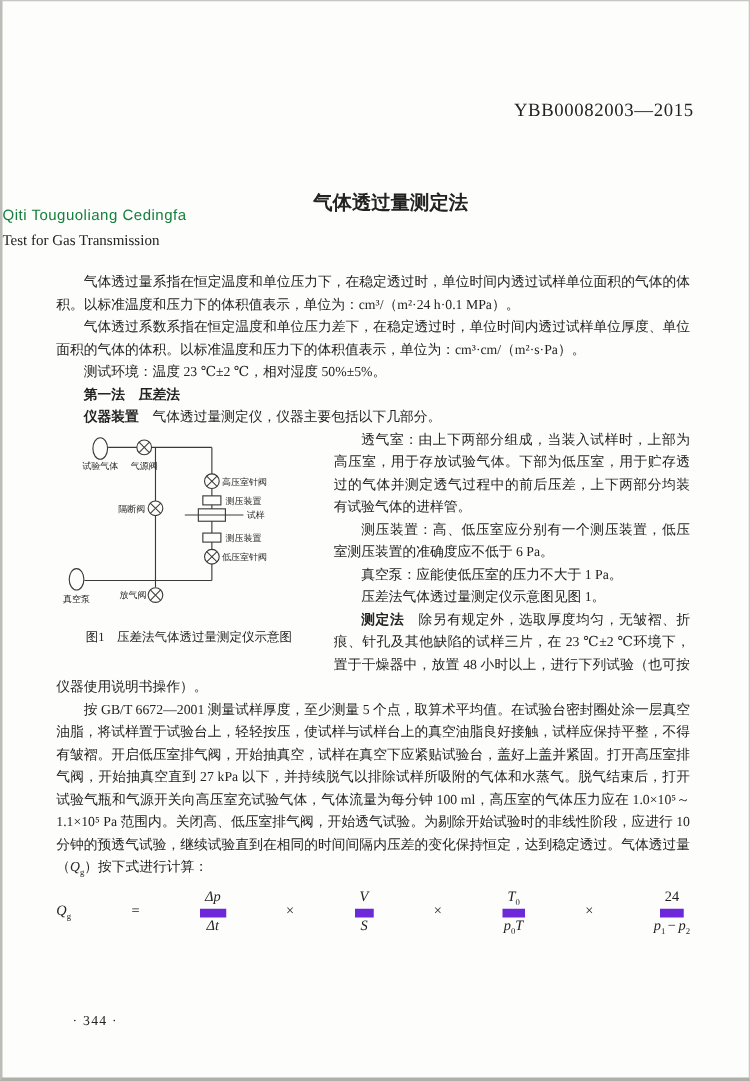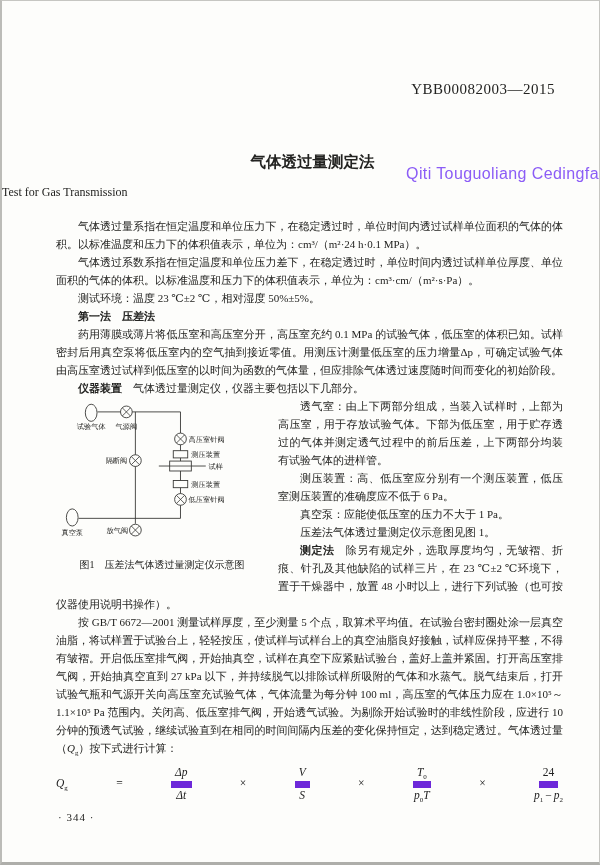--- a/index.html
+++ b/index.html
@@ -4,24 +4,24 @@
 <style>
   html,body{margin:0;padding:0;background:#ffffff;}
   .page{
     position:relative;width:600px;height:865px;box-sizing:border-box;
     background:#fdfdfb;color:#232321;overflow:hidden;
     border:1px solid #c6c6c2;border-bottom:3px solid #aeaeaa;border-left:2px solid #bcbcb8;
     font-family:"Liberation Serif","DejaVu Serif",serif;
   }
   .doc-number{position:absolute;top:80px;right:44px;font-size:15px;letter-spacing:.5px;}
   .title-zh{position:absolute;top:139px;left:0;width:100%;text-align:center;font-size:15.5px;font-weight:bold;margin:12px;}
-  .title-pinyin{position:absolute;top:164px;left:0;width:100%;text-align:right;font-size:16px;color:#8b5cf6;
+  .title-pinyin{position:absolute;top:164px;left:0;width:100%;text-align:left;font-size:12px;color:#15803d;
     font-family:"Liberation Sans","DejaVu Sans",sans-serif;letter-spacing:.4px;}
   .title-en{position:absolute;top:184px;left:0;width:100%;font-size:12px;font-weight:normal;}
-  .body{position:absolute;top:216px;left:54px;width:507px;font-size:11px;line-height:18px;text-align:justify;}
+  .body{position:absolute;top:216px;left:43px;width:507px;font-size:11px;line-height:18px;text-align:justify;}
   .body p{margin:0;text-indent:2em;}
   .b{font-weight:bold;}
   i{font-style:italic;}
   sub{font-size:7px;line-height:0;}
   .figure{float:left;width:212px;margin:4px 10px 0 0;padding-bottom:20px;text-indent:0;}
   .figure svg{display:block;}
   .dline{stroke:#3a3a38;stroke-width:1;fill:none;}
   .dshape{stroke:#3a3a38;stroke-width:1;fill:#fdfdfb;}
   .dcross{stroke:#3a3a38;stroke-width:.9;}
   .dlbl{font-size:8px;fill:#2a2a28;font-family:"Liberation Serif","DejaVu Serif",serif;}
@@ -43,21 +43,20 @@
 
   <h1 class="title-zh">气体透过量测定法</h1>
   <div class="title-pinyin">Qiti Touguoliang Cedingfa</div>
   <div class="title-en">Test for Gas Transmission</div>
 
   <div class="body">
     <p>气体透过量系指在恒定温度和单位压力下，在稳定透过时，单位时间内透过试样单位面积的气体的体积。以标准温度和压力下的体积值表示，单位为：cm³/（m²·24 h·0.1 MPa）。</p>
     <p>气体透过系数系指在恒定温度和单位压力差下，在稳定透过时，单位时间内透过试样单位厚度、单位面积的气体的体积。以标准温度和压力下的体积值表示，单位为：cm³·cm/（m²·s·Pa）。</p>
     <p>测试环境：温度 23 ℃±2 ℃，相对湿度 50%±5%。</p>
     <p class="b">第一法　压差法</p>
-    <p>药用薄膜或薄片将低压室和高压室分开，高压室充约 0.1 MPa 的试验气体，低压室的体积已知。试样密封后用真空泵将低压室内的空气抽到接近零值。用测压计测量低压室的压力增量Δp，可确定试验气体由高压室透过试样到低压室的以时间为函数的气体量，但应排除气体透过速度随时间而变化的初始阶段。</p>
     <p><span class="b">仪器装置</span><span>　气体透过量测定仪，仪器主要包括以下几部分。</span></p>
 
     <div class="figure">
       <svg width="212" height="149" viewBox="0 0 235 165">
 
         <line class="dline" x1="46" y1="12" x2="138" y2="12"></line>
         <line class="dline" x1="88" y1="12" x2="88" y2="136"></line>
         <line class="dline" x1="138" y1="12" x2="138" y2="130"></line>
         <line class="dline" x1="25" y1="130" x2="138" y2="130"></line>
         <line class="dline" x1="114" y1="72" x2="166" y2="72"></line>

